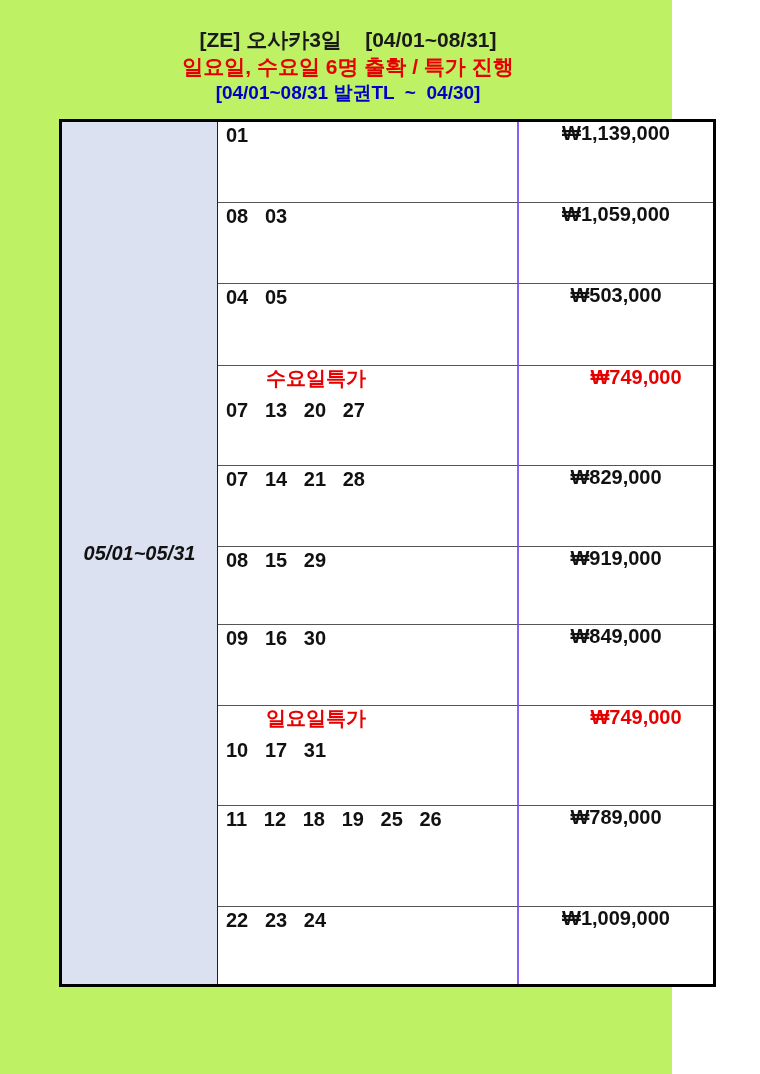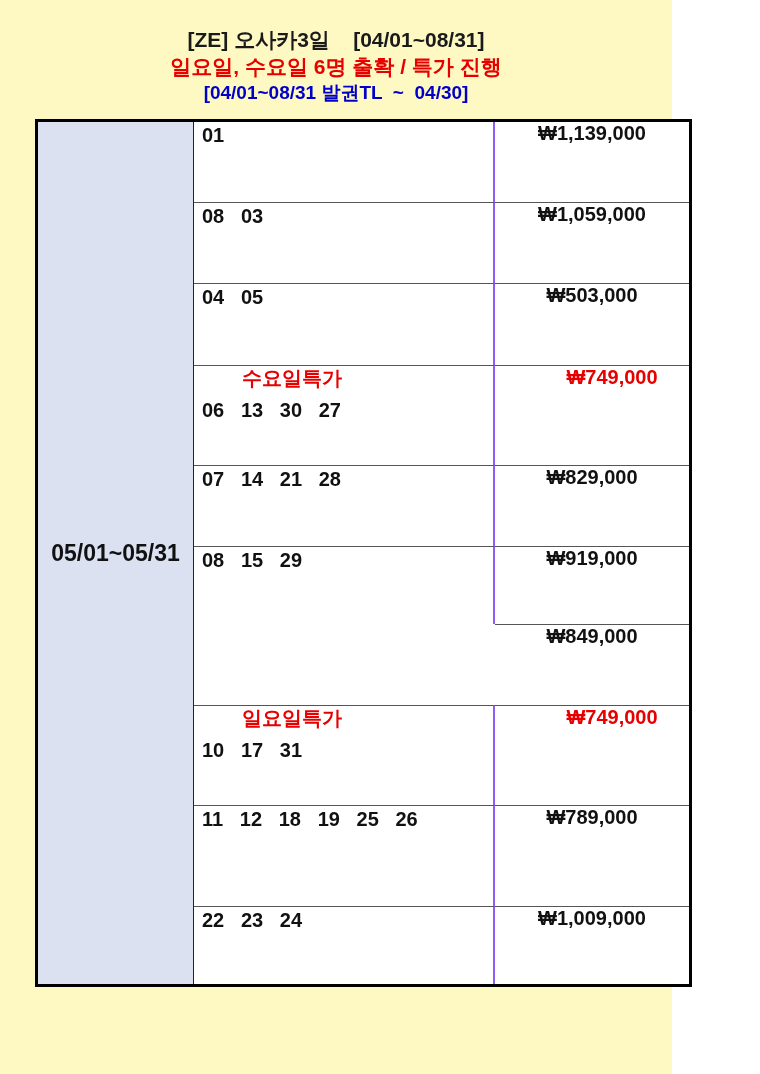--- a/index.html
+++ b/index.html
@@ -3,21 +3,21 @@
 <meta charset="utf-8">
 <style>
   * { margin: 0; padding: 0; box-sizing: border-box; }
   html, body {
     width: 760px;
     background: #ffffff;
     font-family: "Liberation Sans", "DejaVu Sans", sans-serif;
   }
   body { height: 1074px; overflow: hidden; }
 
-  .page { width: 672px; height: 1074px; background: #fef9c3; }
+  .page { width: 672px; height: 1074px; background: #bef264; padding-left: 24px; }
 
   
   .header { padding-top: 26px; text-align: center; font-weight: bold; }
   .header .title {
     font-size: 21px;
     color: #1a1a1a;
     white-space: pre-wrap;
     line-height: 27px;
   }
   .header .subtitle {
@@ -48,22 +48,23 @@
   }
 
   .period-cell {
     grid-column: 1;
     grid-row: 1 / span 10;
     background: var(--period-bg, #dce1f2);
     border-right: 1px solid #222;
     display: flex;
     align-items: center;
     justify-content: center;
-    font-size: 23px;
+    font-size: 20px;
     color: #111;
+    font-style: italic;
   }
 
   .dates-cell {
     grid-column: 2;
     border-right: 2px solid #8b5cf6;
     border-top: 1px solid #555;
     display: flex;
     flex-direction: column;
     justify-content: flex-start;
     padding-left: 8px;
@@ -125,21 +126,21 @@
   <div class="dates-cell">
     
     <div class="dates">04   05</div>
   </div>
   <div class="price-cell">
     <span class="price">₩503,000</span>
   </div>
 
   <div class="dates-cell">
     <div class="special-label">수요일특가</div>
-    <div class="dates">06   13   30   27</div>
+    <div class="dates">07   13   20   27</div>
   </div>
   <div class="price-cell special">
     <span class="price">₩749,000</span>
   </div>
 
   <div class="dates-cell">
     
     <div class="dates">07   14   21   28</div>
   </div>
   <div class="price-cell">
@@ -147,20 +148,24 @@
   </div>
 
   <div class="dates-cell">
     
     <div class="dates">08   15   29</div>
   </div>
   <div class="price-cell">
     <span class="price">₩919,000</span>
   </div>
 
+  <div class="dates-cell">
+    
+    <div class="dates">09   16   30</div>
+  </div>
   <div class="price-cell">
     <span class="price">₩849,000</span>
   </div>
 
   <div class="dates-cell">
     <div class="special-label">일요일특가</div>
     <div class="dates">10   17   31</div>
   </div>
   <div class="price-cell special">
     <span class="price">₩749,000</span>

